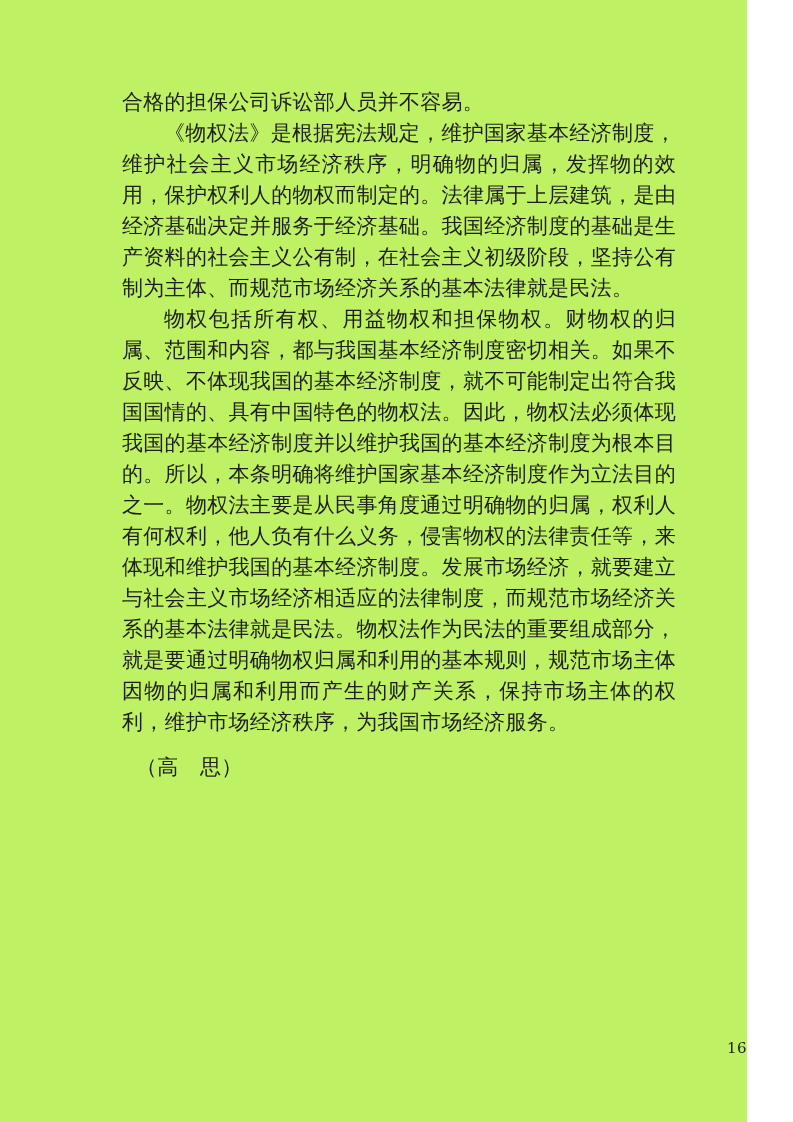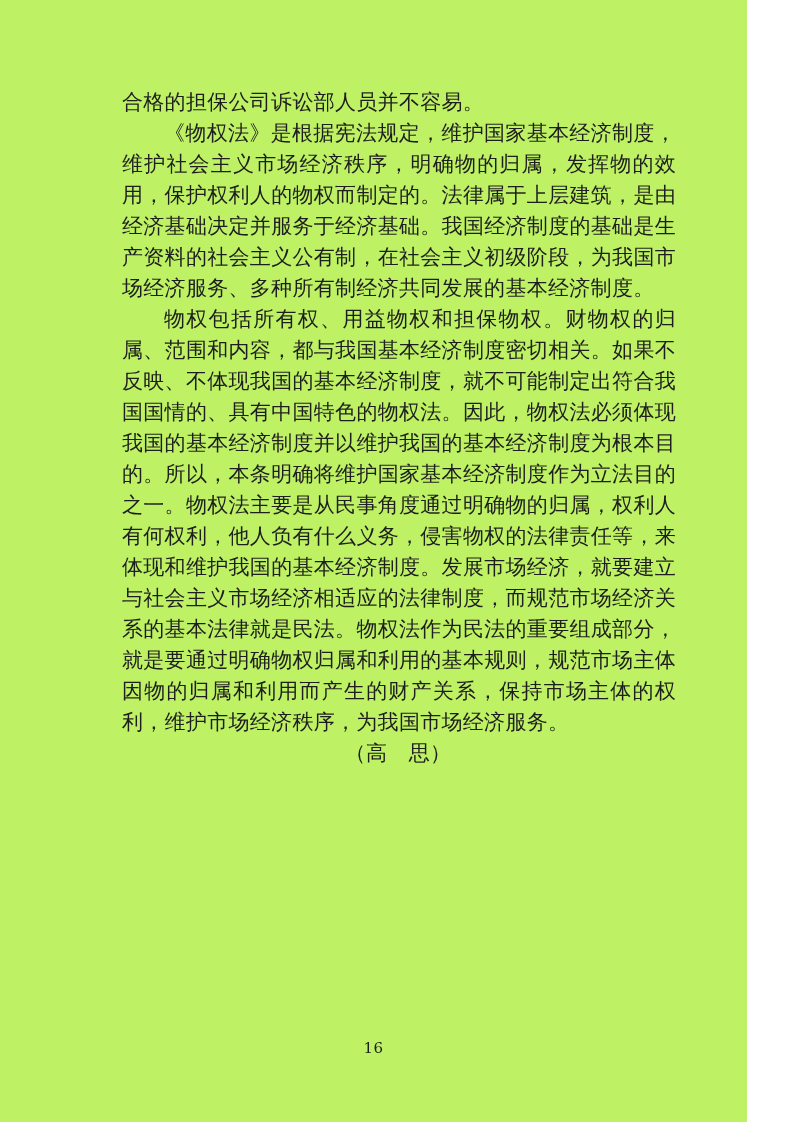--- a/index.html
+++ b/index.html
@@ -27,45 +27,45 @@
     text-align: justify;
   }
   .para {
     margin: 0;
     padding: 0;
   }
   .para.indent {
     text-indent: 2em;
   }
   .signature {
-    margin: 0;
-    text-align: center;
+    margin: 14px;
+    text-align: left;
     padding-right: 2px;
   }
   .footer {
     position: absolute;
     left: 0;
     right: 0;
     top: 1038px;
-    text-align: center;
+    text-align: right;
   }
   .page-number {
     font-size: 15px;
     color: #1e1e1e;
     letter-spacing: 0.5px;
   }
 </style>
 </head>
 <body>
 
 <div class="page">
   <div class="content">
     <div id="article-body">
         <p class="para">合格的担保公司诉讼部人员并不容易。</p>
-        <p class="para indent">《物权法》是根据宪法规定，维护国家基本经济制度，维护社会主义市场经济秩序，明确物的归属，发挥物的效用，保护权利人的物权而制定的。法律属于上层建筑，是由经济基础决定并服务于经济基础。我国经济制度的基础是生产资料的社会主义公有制，在社会主义初级阶段，为我国市场经济服务、多种所有制经济共同发展的基本经济制度。</p>
+        <p class="para indent">《物权法》是根据宪法规定，维护国家基本经济制度，维护社会主义市场经济秩序，明确物的归属，发挥物的效用，保护权利人的物权而制定的。法律属于上层建筑，是由经济基础决定并服务于经济基础。我国经济制度的基础是生产资料的社会主义公有制，在社会主义初级阶段，坚持公有制为主体、而规范市场经济关系的基本法律就是民法。</p>
         <p class="para indent">物权包括所有权、用益物权和担保物权。财物权的归属、范围和内容，都与我国基本经济制度密切相关。如果不反映、不体现我国的基本经济制度，就不可能制定出符合我国国情的、具有中国特色的物权法。因此，物权法必须体现我国的基本经济制度并以维护我国的基本经济制度为根本目的。所以，本条明确将维护国家基本经济制度作为立法目的之一。物权法主要是从民事角度通过明确物的归属，权利人有何权利，他人负有什么义务，侵害物权的法律责任等，来体现和维护我国的基本经济制度。发展市场经济，就要建立与社会主义市场经济相适应的法律制度，而规范市场经济关系的基本法律就是民法。物权法作为民法的重要组成部分，就是要通过明确物权归属和利用的基本规则，规范市场主体因物的归属和利用而产生的财产关系，保持市场主体的权利，维护市场经济秩序，为我国市场经济服务。</p>
       </div>
     <p class="signature">（高　思）</p>
   </div>
   <div class="footer">
     <span class="page-number">16</span>
   </div>
 </div>
 
 </body></html>

